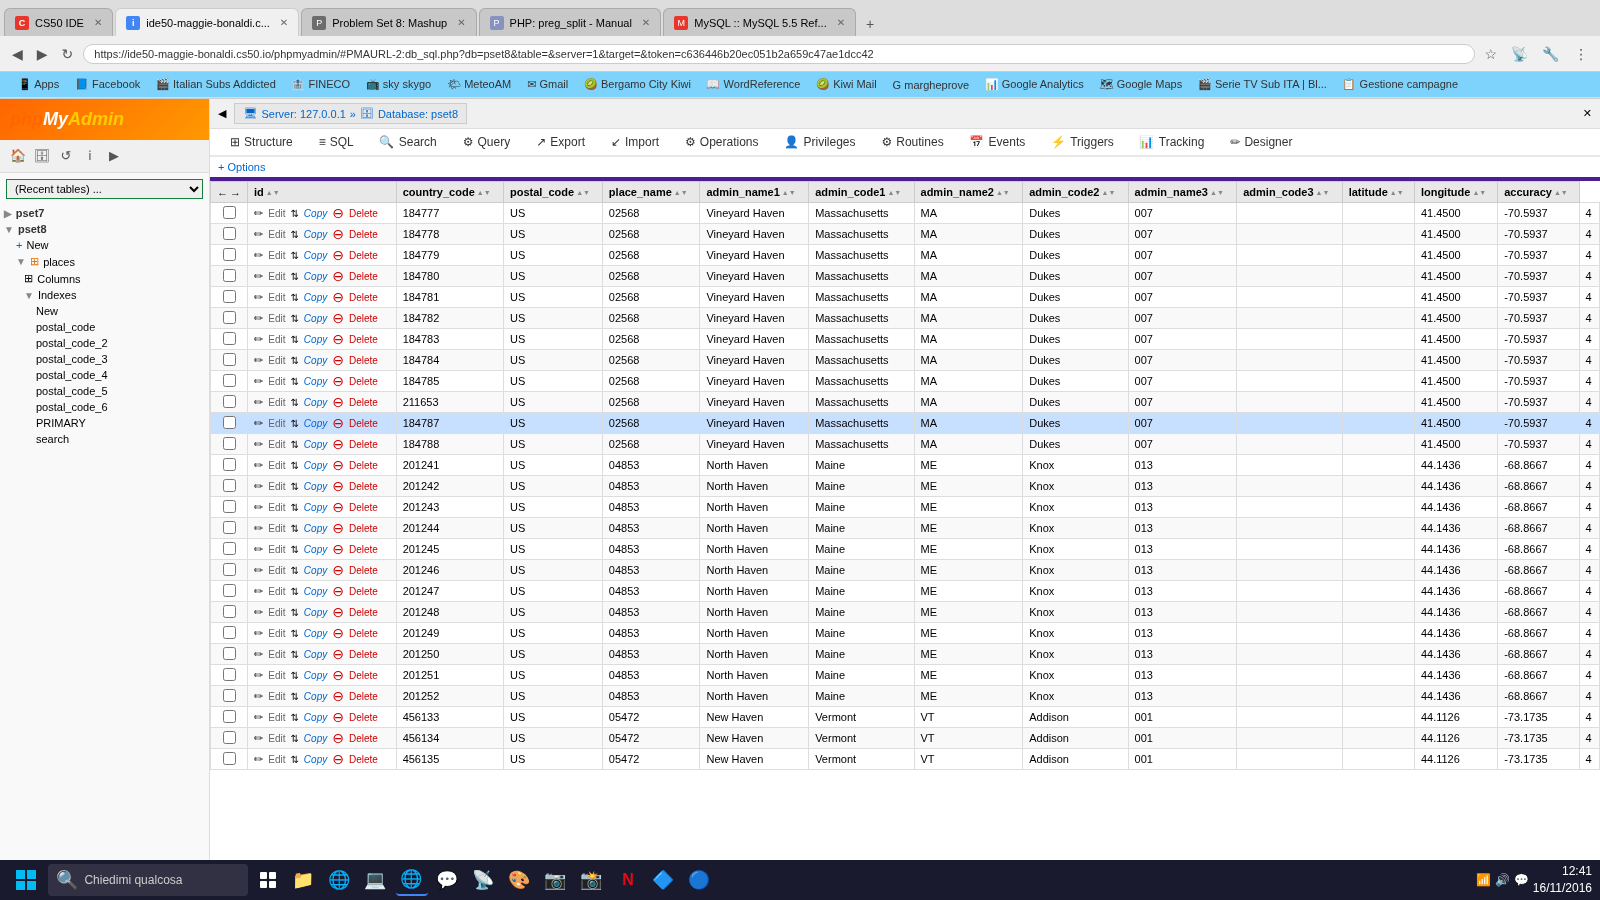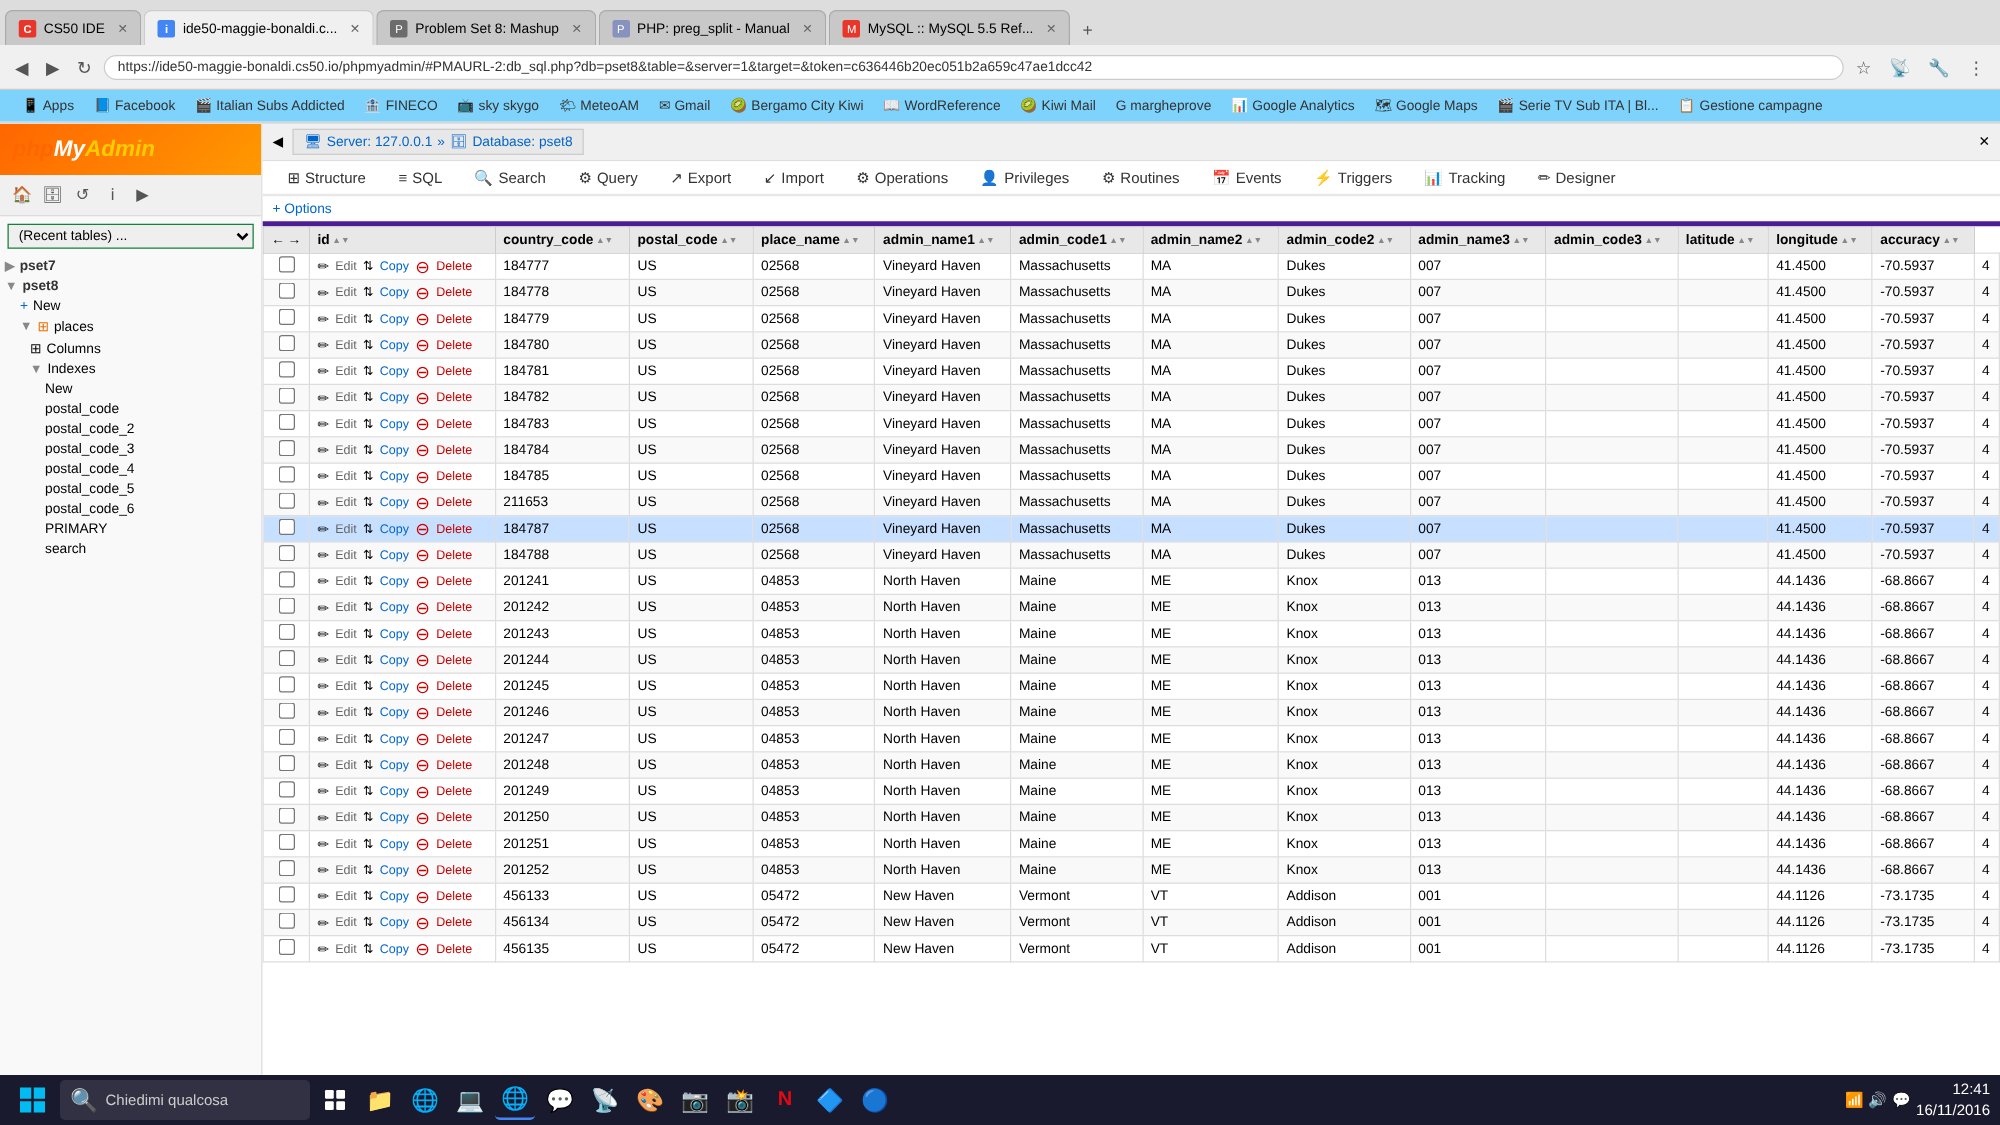--- a/index.html
+++ b/index.html
@@ -48,21 +48,21 @@
     
     .table-wrapper { flex: 1; overflow: auto; }
     .data-table { width: 100%; border-collapse: collapse; font-size: 11px; }
     .data-table th { background: #e8e8e8; border: 1px solid #ccc; padding: 4px 6px; white-space: nowrap; font-size: 11px; position: sticky; top: 0; z-index: 10; }
     .data-table td { border: 1px solid #ddd; padding: 2px 6px; white-space: nowrap; }
     .data-table tr:nth-child(even) { background: #f9f9f9; }
     .data-table tr.highlighted { background: #c8e0ff; }
     .row-actions { display: flex; align-items: center; gap: 2px; }
     .action-btn { font-size: 10px; padding: 1px 3px; cursor: pointer; text-decoration: none; color: #0066cc; border: none; background: none; }
     .action-edit { color: #666; }
-    .action-copy { color: #0066cc; }
+    .action-copy { color: #0066cc; font-style: italic; }
     .action-delete { color: #cc0000; }
     .col-header { display: flex; align-items: center; gap: 2px; }
     .th-sort-arrows { display: inline-flex; flex-direction: column; font-size: 7px; line-height: 1; color: #888; }
 
     
     .taskbar { height: 40px; background: #1a1a2e; display: flex; align-items: center; padding: 0 8px; gap: 4px; position: fixed; bottom: 0; width: 1600px; }
     .taskbar-start { width: 36px; height: 36px; display: flex; align-items: center; justify-content: center; cursor: pointer; }
     .taskbar-icon { width: 32px; height: 32px; display: flex; align-items: center; justify-content: center; cursor: pointer; border-radius: 4px; font-size: 18px; }
     .taskbar-spacer { flex: 1; }
     .taskbar-time { text-align: right; line-height: 1.4; }

